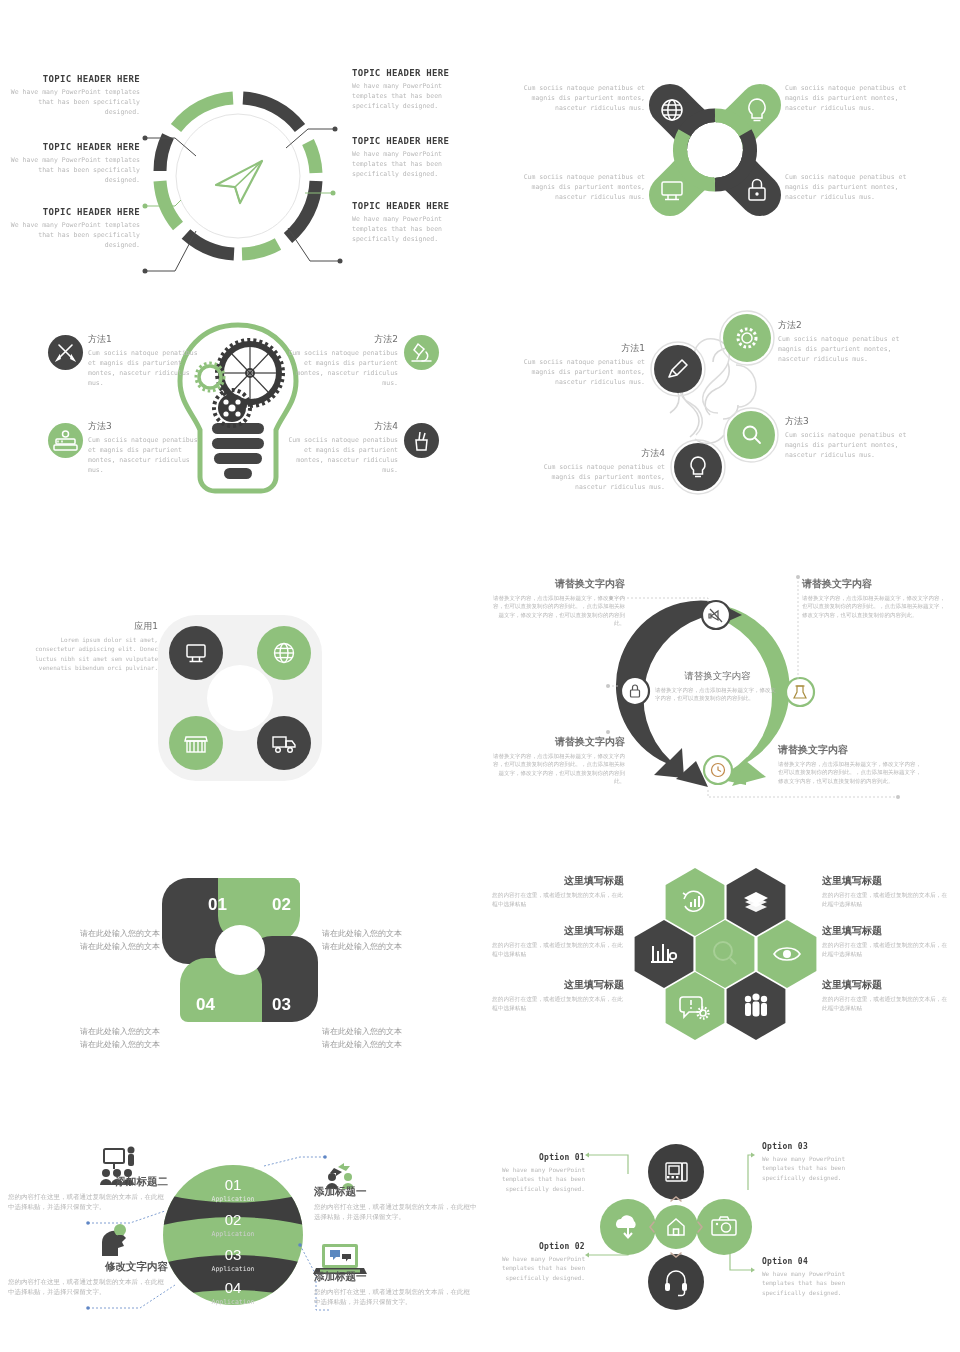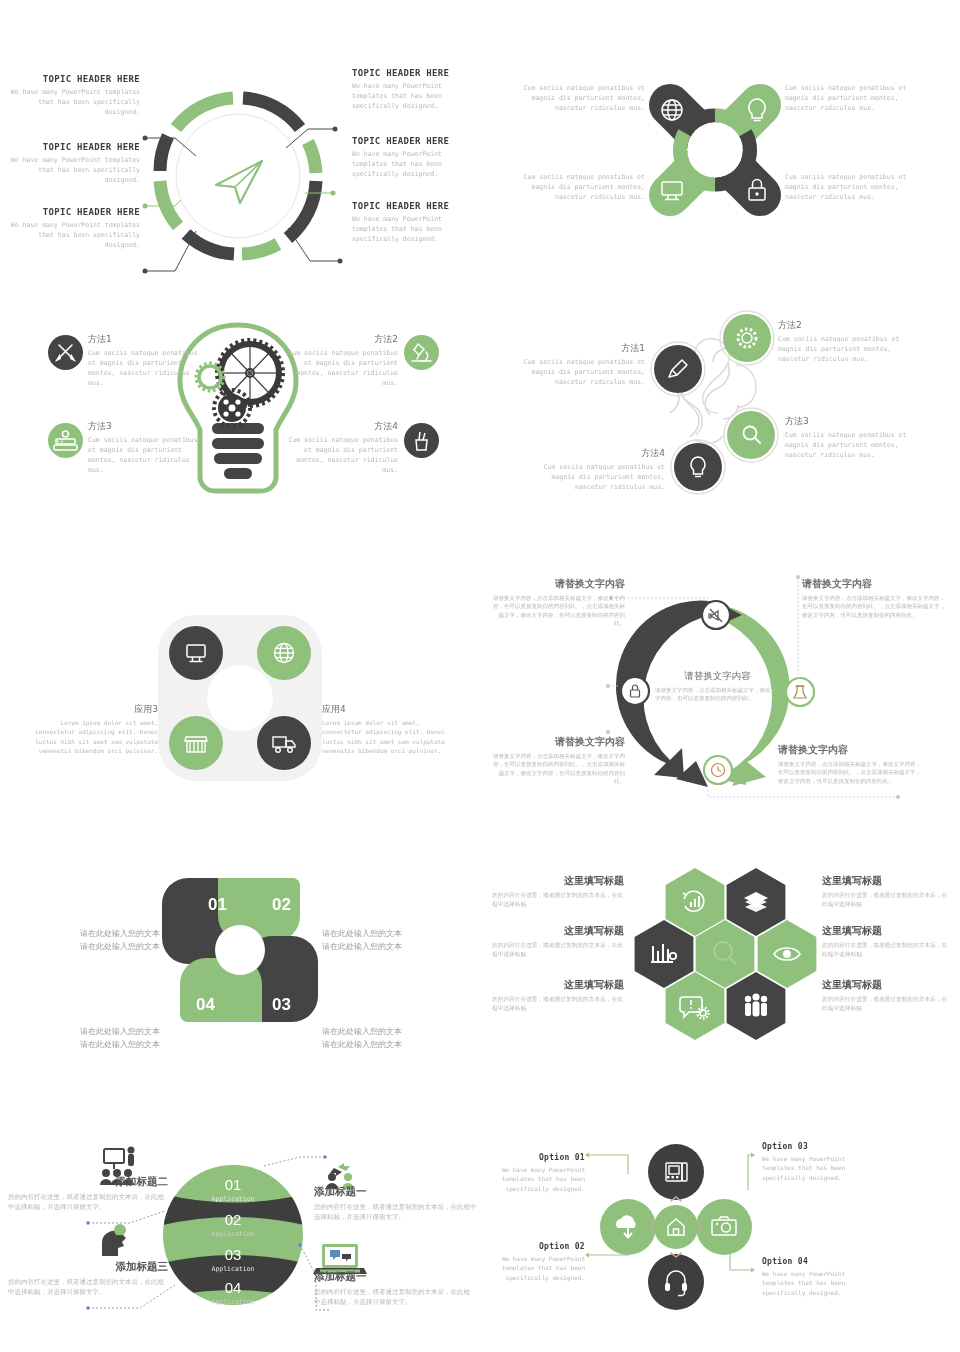--- a/index.html
+++ b/index.html
@@ -340,26 +340,22 @@
           <line x1="6" y1="-2" x2="6" y2="9"></line>
     </g>
     <circle cx="284" cy="143" r="27" fill="#444"></circle>
     <g transform="translate(284,143)" stroke="#fff" stroke-width="1.4" fill="none">
       <rect x="-11" y="-6" width="13" height="10"></rect>
           <path d="M2 -2 L8 -2 L11 2 L11 4 L2 4 Z"></path>
           <circle cx="-6" cy="7" r="2.3"></circle>
           <circle cx="6" cy="7" r="2.3"></circle>
     </g>
   </svg>
-  <div class="ta-r" style="position:absolute;left:28px;top:103px;width:130px;">
-    <div class="cn-title" style="font-size:9px;">应用3</div>
-    <div class="body-en" style="font-size:6px;margin-top:2px;">Lorem ipsum dolor sit amet, consectetur adipiscing elit. Donec luctus nibh sit amet sem vulputate venenatis bibendum orci pulvinar.</div>
-  </div>
-  <div class="ta-l" style="position:absolute;left:322px;top:103px;width:130px;">
-    <div class="cn-title" style="font-size:9px;">应用4</div>
+  <div class="ta-r" style="position:absolute;left:28px;top:20px;width:130px;">
+    <div class="cn-title" style="font-size:9px;">应用1</div>
     <div class="body-en" style="font-size:6px;margin-top:2px;">Lorem ipsum dolor sit amet, consectetur adipiscing elit. Donec luctus nibh sit amet sem vulputate venenatis bibendum orci pulvinar.</div>
   </div>
 </div>
 
 <div class="panel" style="left:480px;top:565px;width:480px;height:250px;">
   <svg width="480" height="250" viewBox="0 0 480 250" style="position:absolute;left:0;top:0;">
     <g>
       <path d="M 232 50 A 85 85 0 0 0 190 195 L 202 183 L 204 213 L 174 210 L 186 198 A 85 85 0 0 1 230 36 Z" fill="#444"></path>
       <path d="M 240 40 A 85 85 0 0 1 255 203 L 267 192 L 266 220 L 238 214 L 251 205 A 85 85 0 0 0 240 54 Z" fill="#8fc17c"></path>
       <path d="M 235 36 L 262 50 L 235 62 Z" fill="#444"></path>
@@ -609,21 +605,21 @@
   </svg>
   <div class="ta-l" style="position:absolute;left:314px;top:50px;width:165px;">
     <div class="cn-title" style="font-size:10.5px;font-weight:bold;color:#555;">添加标题一</div>
     <div class="cn-body" style="font-size:6.5px;margin-top:4px;">您的内容打在这里，或者通过复制您的文本后，在此框中选择粘贴，并选择只保留文字。</div>
   </div>
   <div class="ta-r" style="position:absolute;left:8px;top:40px;width:160px;">
     <div class="cn-title" style="font-size:10.5px;font-weight:bold;color:#555;">添加标题二</div>
     <div class="cn-body ta-l" style="font-size:6.5px;margin-top:4px;">您的内容打在这里，或者通过复制您的文本后，在此框中选择粘贴，并选择只保留文字。</div>
   </div>
   <div class="ta-r" style="position:absolute;left:8px;top:125px;width:160px;">
-    <div class="cn-title" style="font-size:10.5px;font-weight:bold;color:#555;">添加标题三</div>
+    <div class="cn-title" style="font-size:10.5px;font-weight:bold;color:#555;">修改文字内容</div>
     <div class="cn-body ta-l" style="font-size:6.5px;margin-top:4px;">您的内容打在这里，或者通过复制您的文本后，在此框中选择粘贴，并选择只保留文字。</div>
   </div>
   <div class="ta-l" style="position:absolute;left:314px;top:135px;width:160px;">
     <div class="cn-title" style="font-size:10.5px;font-weight:bold;color:#555;">添加标题一</div>
     <div class="cn-body" style="font-size:6.5px;margin-top:4px;">您的内容打在这里，或者通过复制您的文本后，在此框中选择粘贴，并选择只保留文字。</div>
   </div>
 </div>
 
 <div class="panel" style="left:480px;top:1130px;width:480px;height:195px;">
   <svg width="480" height="195" viewBox="0 0 480 195" style="position:absolute;left:0;top:0;">

